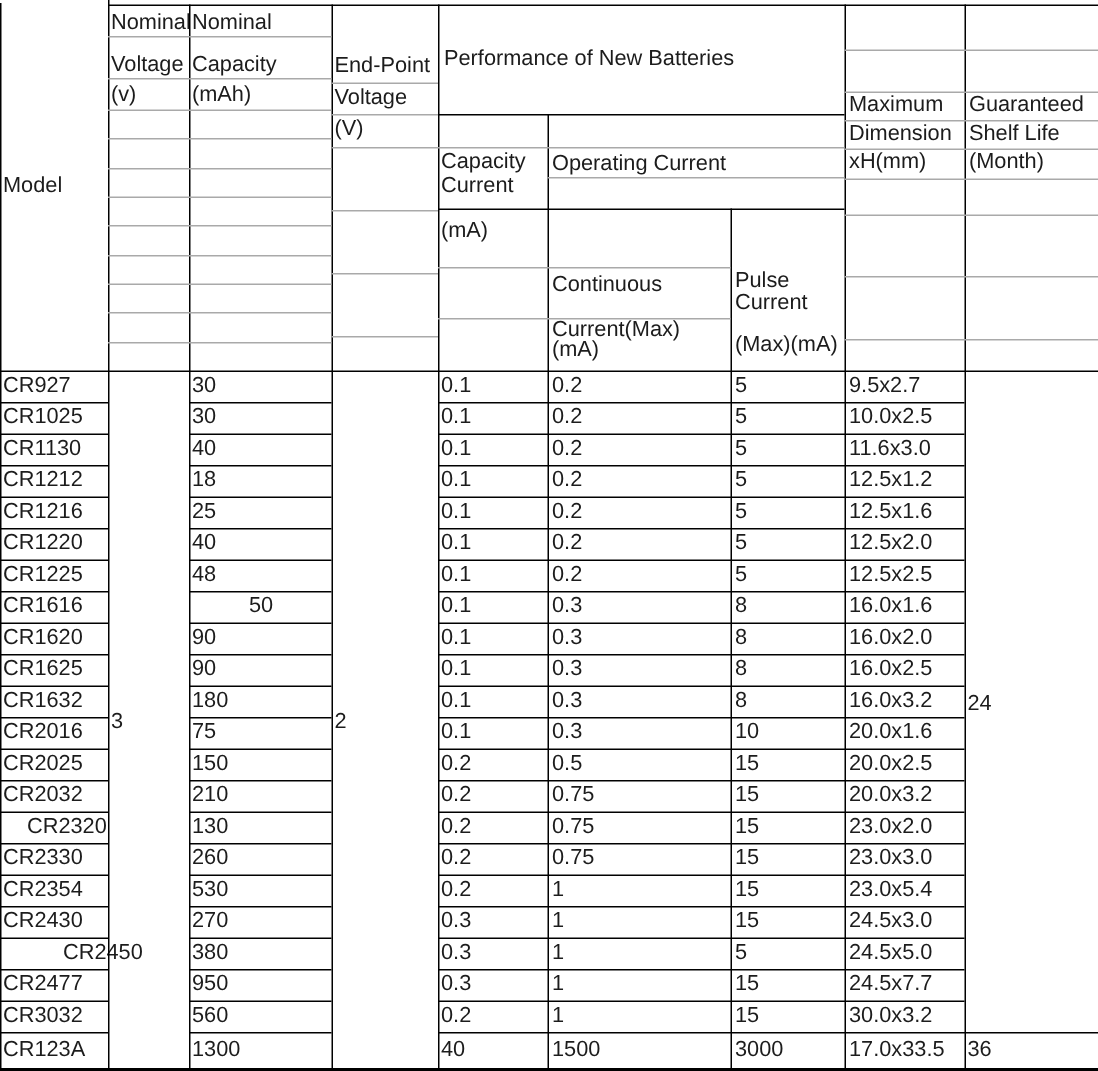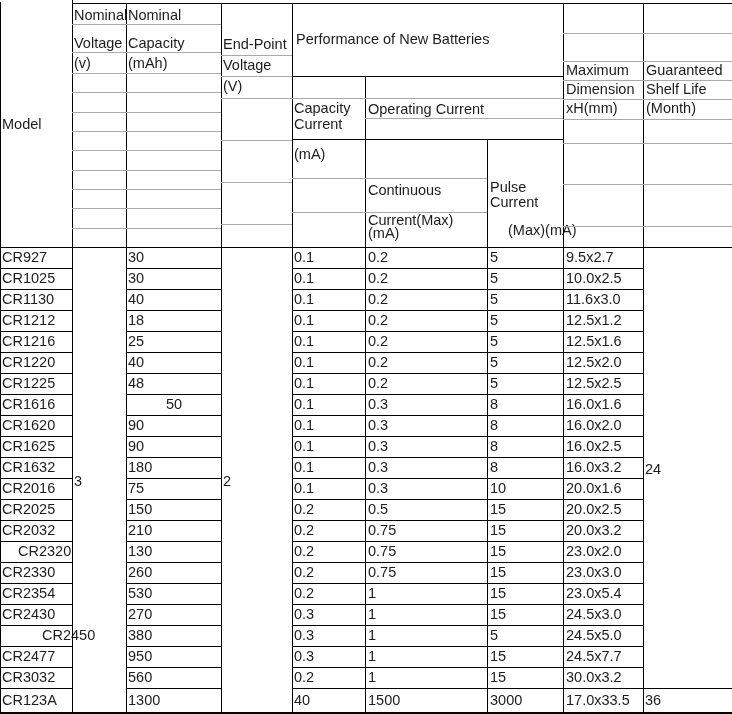--- a/index.html
+++ b/index.html
@@ -39,21 +39,21 @@
   <div class="t" style="left:294px;top:146px">(mA)</div>
 
   <div class="t" style="left:368px;top:101px">Operating Current</div>
 
   <div class="t" style="left:368px;top:182px">Continuous</div>
   <div class="t" style="left:368px;top:212px">Current(Max)</div>
   <div class="t" style="left:368px;top:225px">(mA)</div>
 
   <div class="t" style="left:490px;top:179px">Pulse</div>
   <div class="t" style="left:490px;top:194px">Current</div>
-  <div class="t" style="left:508px;top:222px">(Max)(mA)</div>
+  <div class="t" style="left:490px;top:222px">(Max)(mA)</div>
 
   <div class="t" style="left:566px;top:62px">Maximum</div>
   <div class="t" style="left:566px;top:81px">Dimension</div>
   <div class="t" style="left:566px;top:100px">xH(mm)</div>
 
   <div class="t" style="left:646px;top:62px">Guaranteed</div>
   <div class="t" style="left:646px;top:81px">Shelf Life</div>
   <div class="t" style="left:646px;top:100px">(Month)</div>
 
   <div class="t" style="left:74px;top:473px">3</div>

